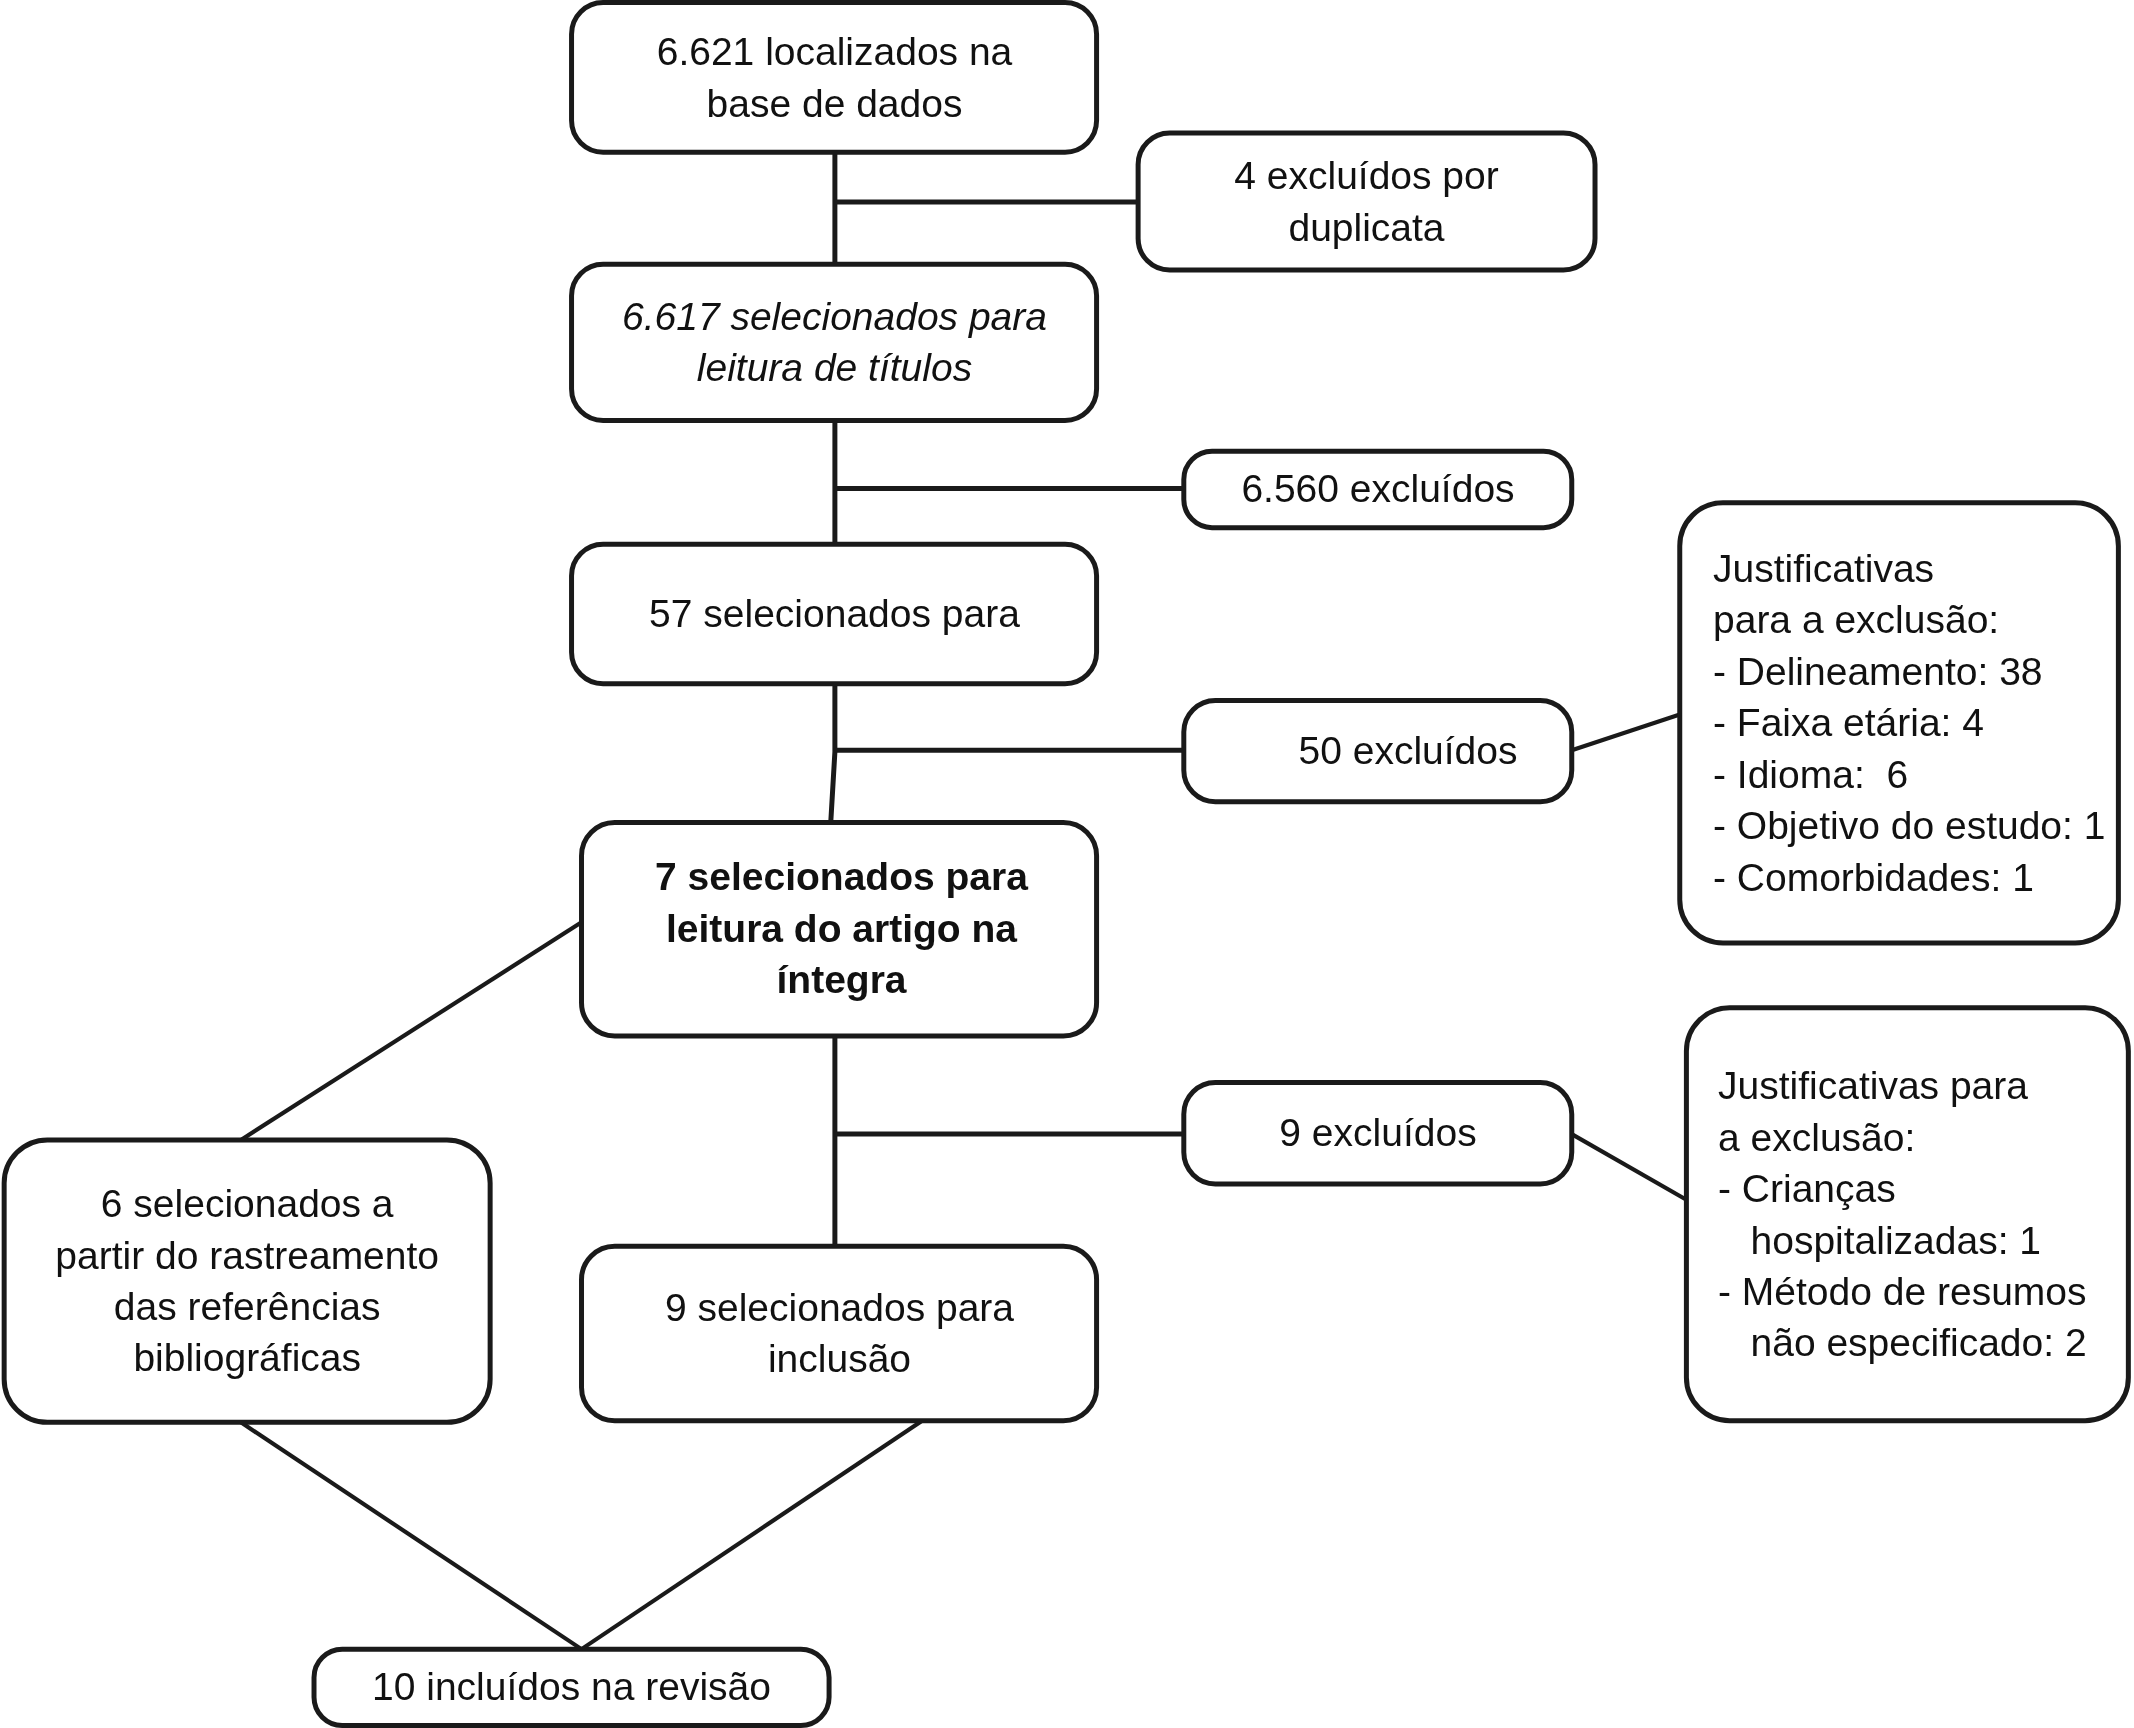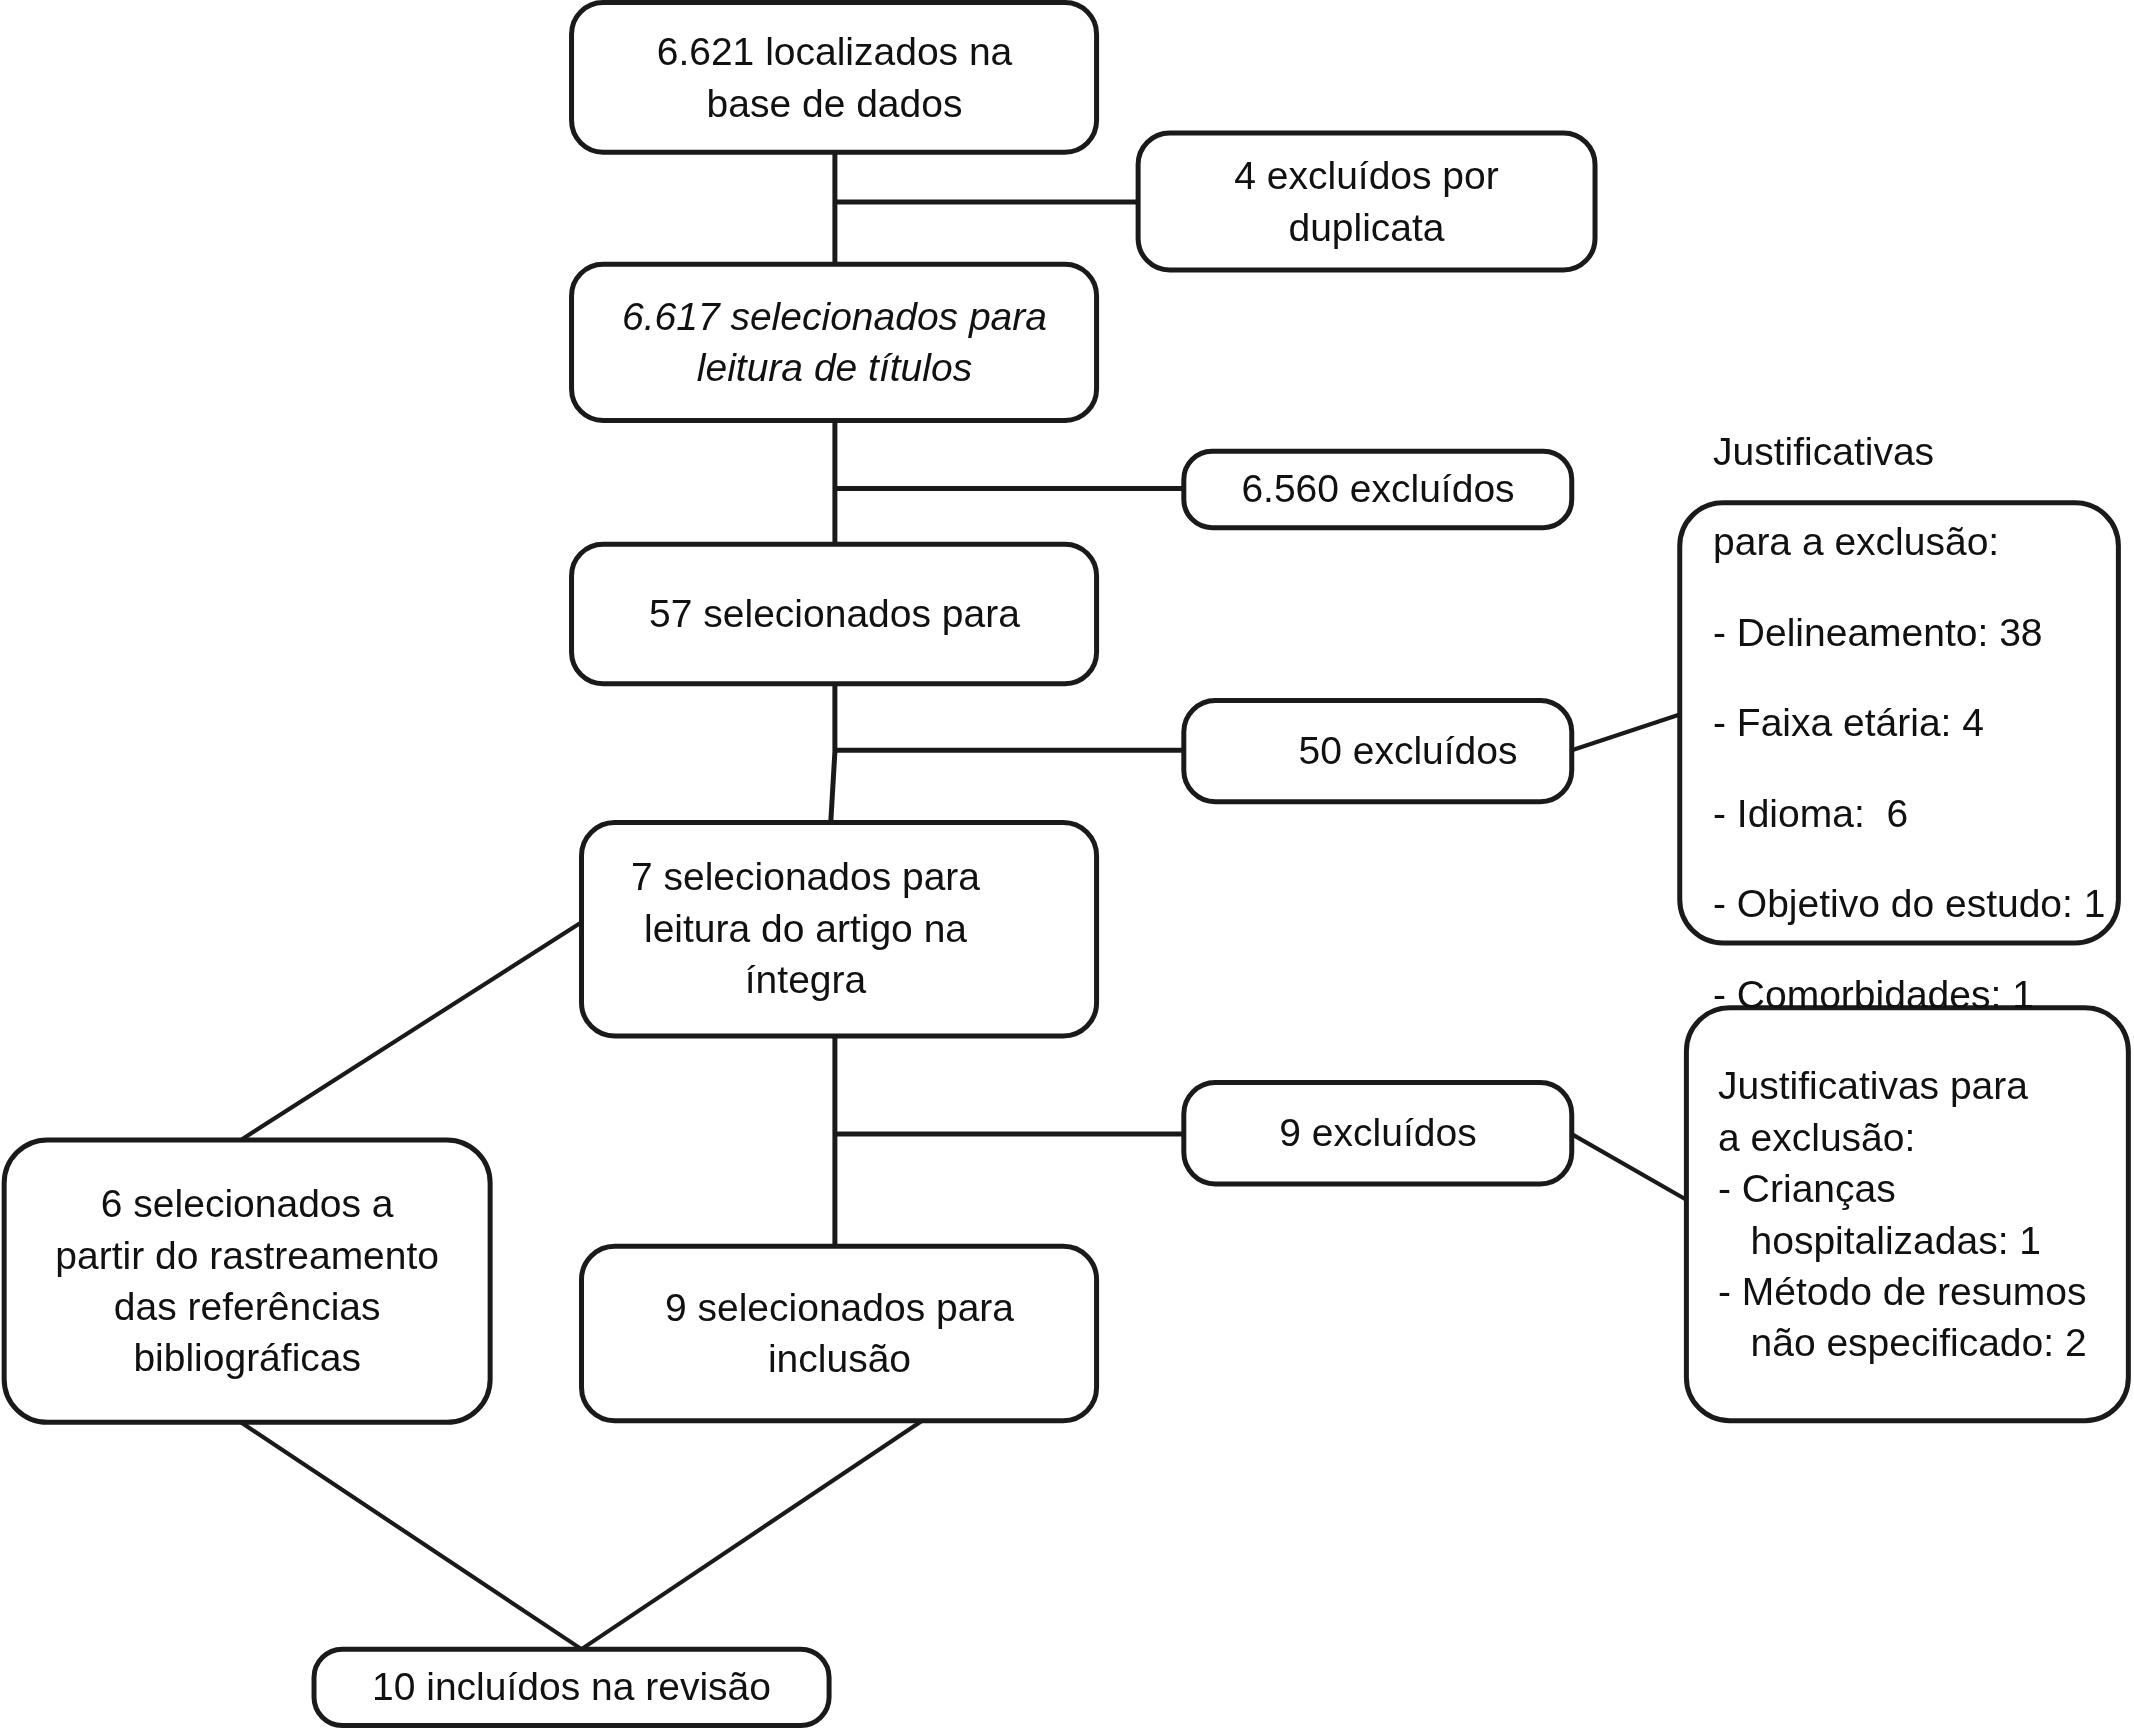--- a/index.html
+++ b/index.html
@@ -151,31 +151,31 @@
   </div>
 
   <div class="node-text centered" style="left:572px; top:544px; width:525px; height:140px;">
     <span class="just-line">57 selecionados para</span>
   </div>
 
   <div class="node-text centered" style="left:1214px; top:700px; width:388px; height:101px;">
     <span class="just-line">50 excluídos</span>
   </div>
 
-  <div class="node-text left" style="left:1713px; top:503px; width:415px; height:440px;gap:39px;">
+  <div class="node-text left" style="left:1713px; top:503px; width:415px; height:440px;">
     <span class="just-title">Justificativas</span>
     <span class="just-title">para a exclusão:</span>
     <span class="just-line">- Delineamento: 38</span>
     <span class="just-line">- Faixa etária: 4</span>
     <span class="just-line">- Idioma:  6</span>
     <span class="just-line">- Objetivo do estudo: 1</span>
     <span class="just-line">- Comorbidades: 1</span>
   </div>
 
-  <div class="node-text centered" style="left:548px; top:822px; width:515px; height:213px;">
+  <div class="node-text centered" style="left:584px; top:822px; width:515px; height:213px;font-weight:bold;">
     <span class="just-line">7 selecionados para</span>
     <span class="just-line">leitura do artigo na</span>
     <span class="just-line">íntegra</span>
   </div>
 
   <div class="node-text centered" style="left:1184px; top:1082px; width:388px; height:101px;">
     <span class="just-line">9 excluídos</span>
   </div>
 
   <div class="node-text left" style="left:1718px; top:1008px; width:407px; height:413px;">

